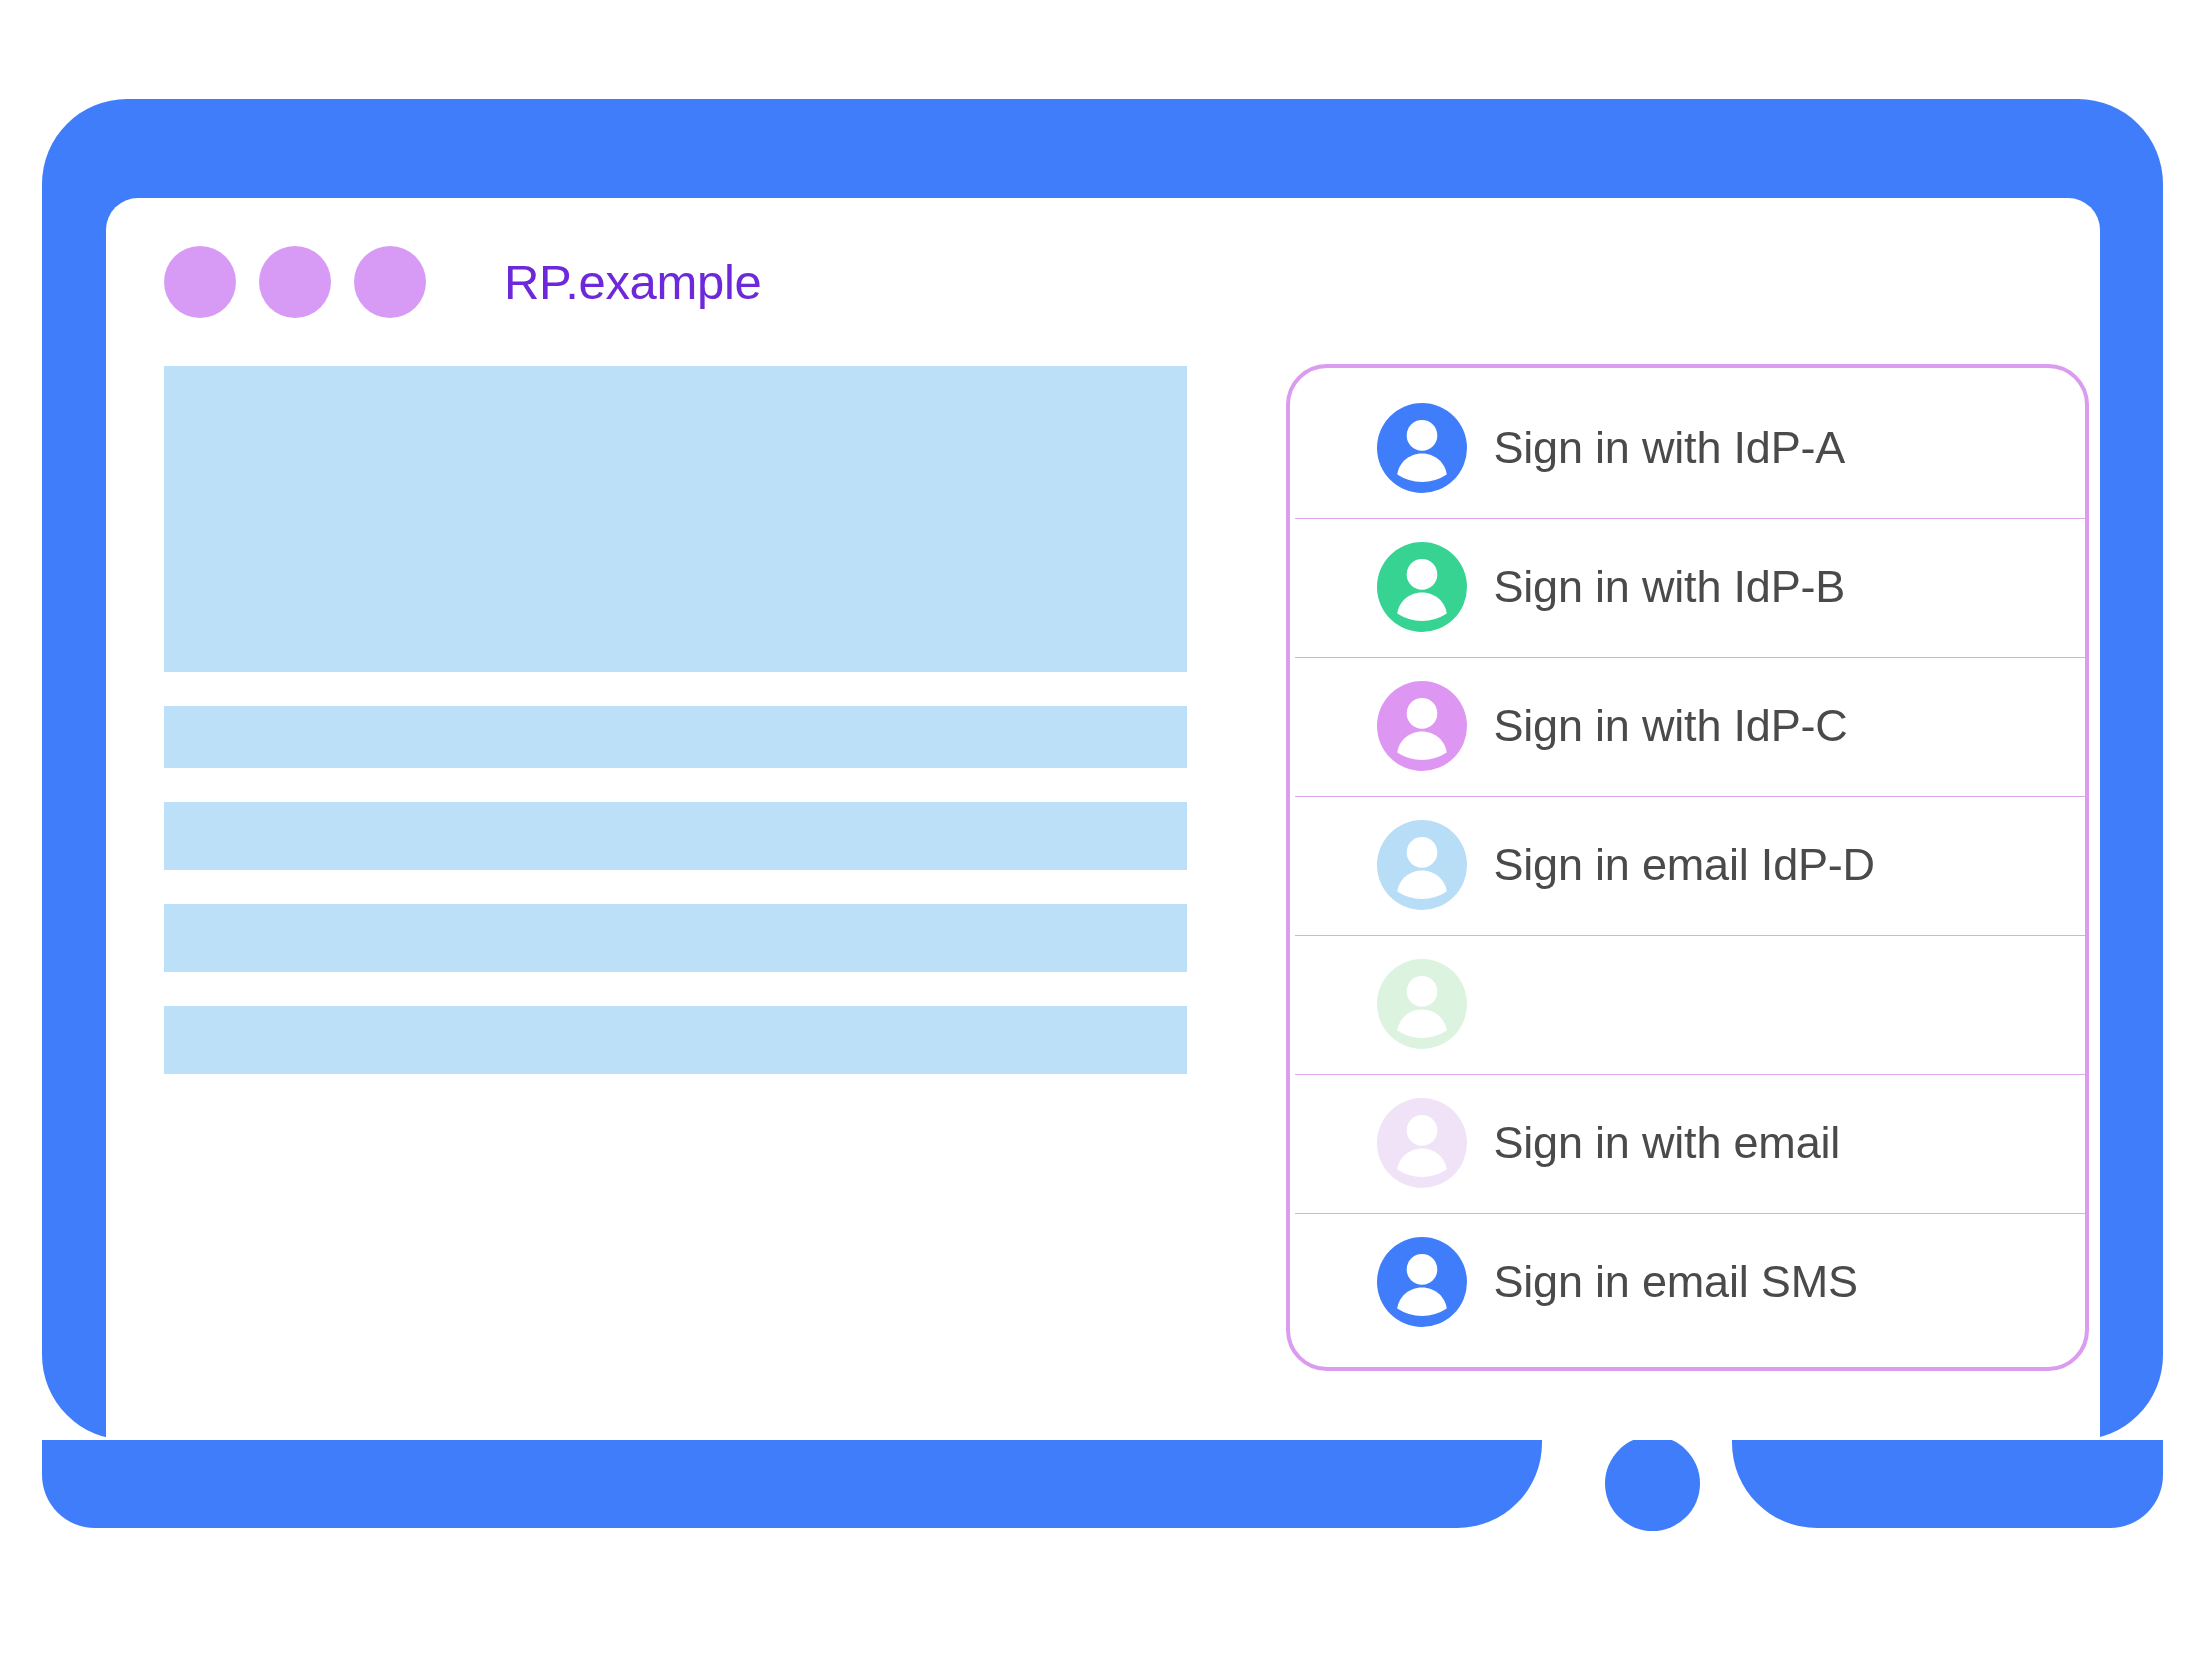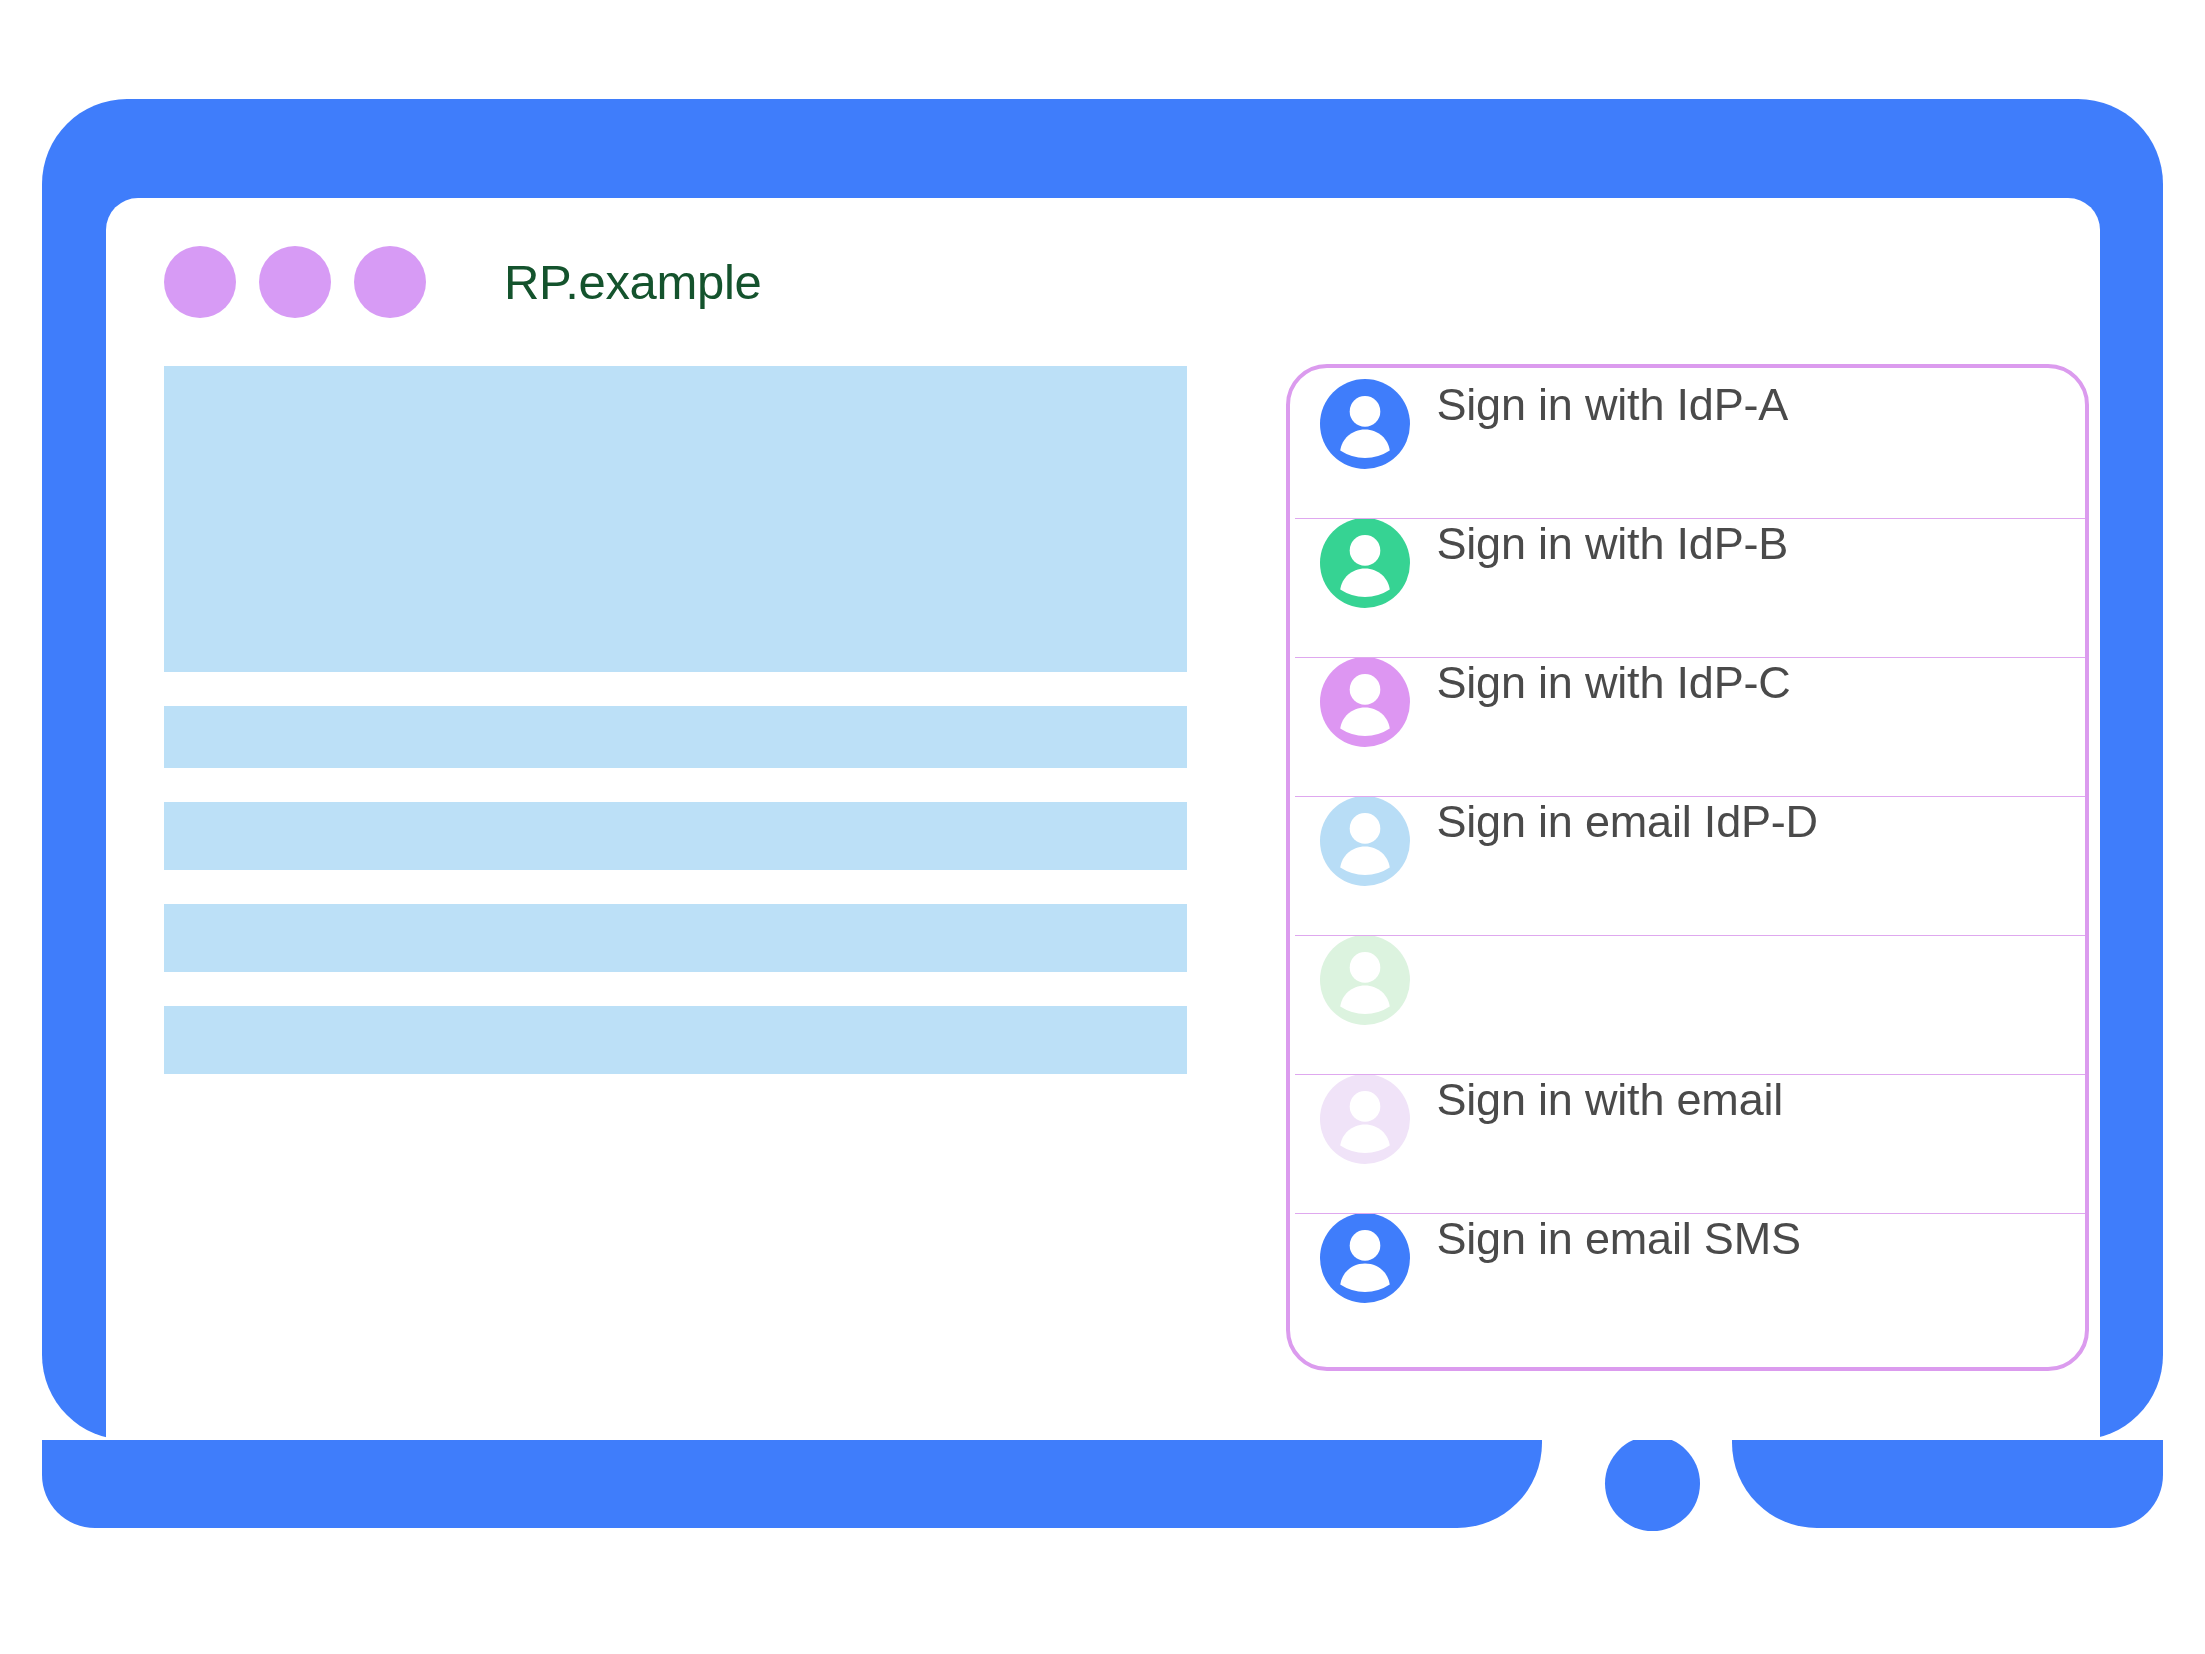--- a/index.html
+++ b/index.html
@@ -88,21 +88,21 @@
     width: 72px;
     height: 72px;
     border-radius: 50%;
     background: #D79BF5;
     margin-right: 23px;
     flex: none;
   }
   #window-title {
     margin-left: 55px;
     font-size: 49px;
-    color: #14532d;
+    color: #6d28d9;
     letter-spacing: -0.3px;
     white-space: nowrap;
   }
 
   
   #content-area {
     position: absolute;
     left: 58px;
     top: 168px;
     width: 1023px;
@@ -130,22 +130,22 @@
   }
   .account-list {
     position: absolute;
     left: 0;
     top: 10.6px;
     width: 100%;
   }
   .account-row {
     height: 139px;
     display: flex;
-    align-items: flex-start;
-    padding-left: 30px;
+    align-items: center;
+    padding-left: 87px;
     box-sizing: border-box;
     position: relative;
   }
   .account-row + .account-row::before {
     content: "";
     position: absolute;
     left: 5.3px;
     right: 0;
     top: 0;
     height: 1.8px;

